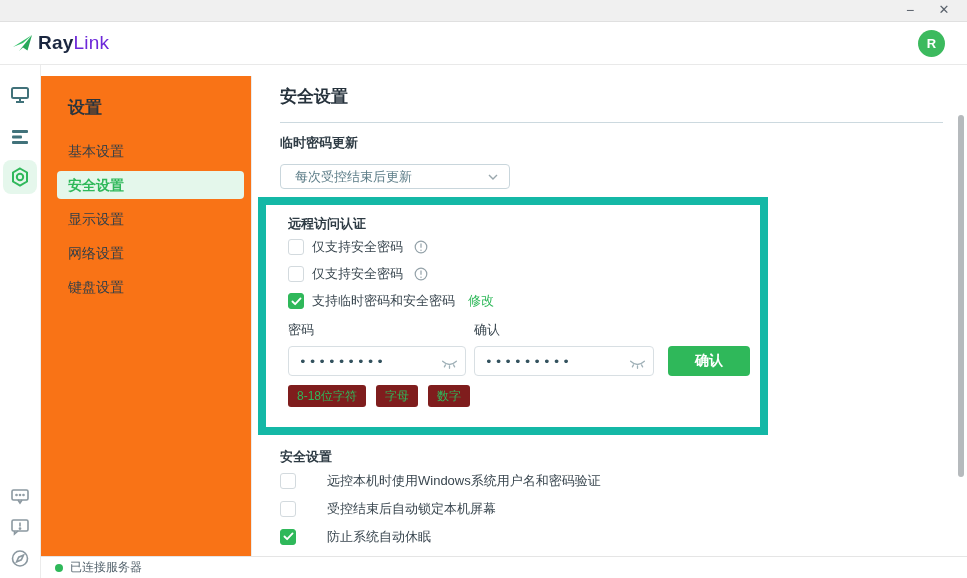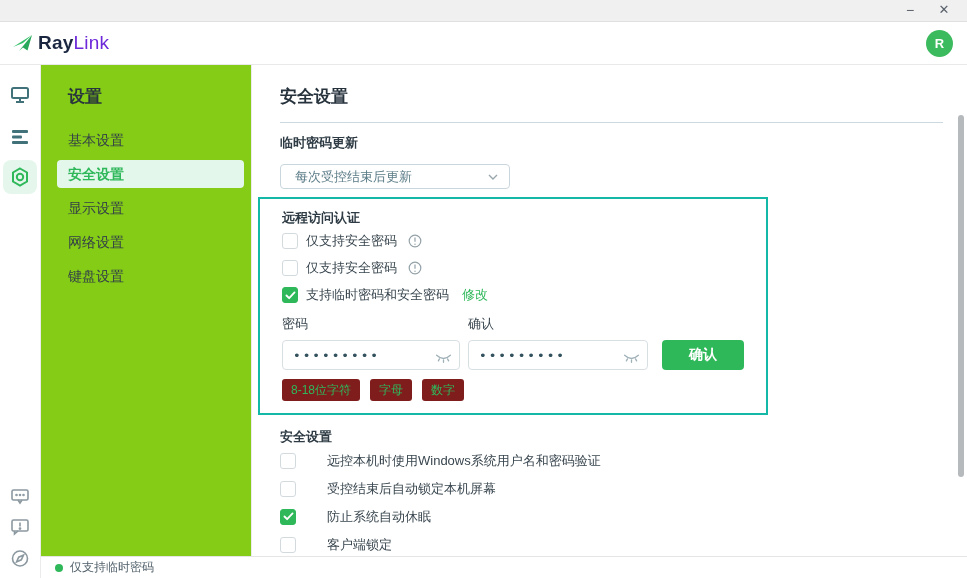--- a/index.html
+++ b/index.html
@@ -10,56 +10,56 @@
   .titlebar { position:absolute; left:0; top:0; width:967px; height:22px;
     background:#f0f0f0; border-bottom:1px solid #e0e0e0;
     display:flex; justify-content:flex-end; align-items:center; }
   .win-btn { width:34px; height:22px; line-height:20px; text-align:center;
     color:#59616b; font-size:14px; cursor:default; }
   .win-btn.close { margin-right:6px; font-size:13px; }
 
   
   .header { position:absolute; left:0; top:22px; width:967px; height:43px;
     background:#fff; border-bottom:1px solid #e9e9e9;
-    display:flex; align-items:center; padding:0 14px 0 11px; }
+    display:flex; align-items:center; padding:0 22px 0 11px; }
   .brand { display:flex; align-items:center; }
   .brand svg { margin-right:3px; }
   .brand-ray { font-size:19px; font-weight:700; color:#1b2740; letter-spacing:.2px; }
   .brand-link { font-size:19px; font-weight:400; color:#6d28d9; letter-spacing:.2px; }
   .header-spacer { flex:1; }
   .avatar { width:27px; height:27px; border-radius:50%; background:#3cba5e;
     color:#fff; font-size:13px; font-weight:700; display:flex; align-items:center; justify-content:center; }
 
   
   .rail { position:absolute; left:0; top:65px; width:41px; height:513px;
     background:#fff; border-right:1px solid #ebebeb; }
   .rail-icn { position:absolute; left:50%; transform:translateX(-50%); display:flex;
     align-items:center; justify-content:center; }
   .gear-box { width:34px; height:34px; background:#e5f7ec; border-radius:8px; }
 
   
-  .nav { position:absolute; left:41px; top:65px; width:211px; height:491px;
-    background:#84cc16; border-right:1px solid #ebebeb; padding-top:20px; }
+  .nav { position:absolute; left:41px; top:76px; width:211px; height:491px;
+    background:#f97316; border-right:1px solid #ebebeb; padding-top:20px; }
   .nav-title { margin:0 0 18px 27px; font-size:17px; font-weight:700; color:#28343e; }
   .nav-item { height:28px; line-height:28px; margin:0 7px 6px 16px; padding-left:11px;
     font-size:14px; color:#333f48; border-radius:4px; cursor:default; }
   .nav-item.active { background:#e4f7eb; color:#2fb85a; font-weight:700; }
 
   
   .main { position:absolute; left:252px; top:65px; width:715px; height:491px; background:#fff; }
   .main-inner { padding:16px 24px 0 28px; }
   .page-title { font-size:17px; font-weight:700; color:#26323c; margin-top:4px; }
   .divider { height:1px; background:#ccd9df; margin-top:14px; }
   .sec-label { margin-top:11px; font-size:13px; font-weight:700; color:#2e3b44; }
   .dropdown { margin-top:12px; width:230px; height:25px; border:1px solid #c9d6dc;
     border-radius:4px; display:flex; align-items:center; justify-content:space-between;
     padding:0 11px 0 14px; font-size:13px; color:#5b7c87; background:#fff; }
 
-  .redbox { margin:8px 0 0 -22px; width:510px; border:2px solid #14b8a6;
-    padding:7px 0 12px 22px; }
+  .redbox { margin:8px 0 0 -22px; width:510px; border:8px solid #14b8a6;
+    padding:7px 0 20px 22px; }
   .rb-title { margin-top:3px; font-size:13px; font-weight:700; color:#2e3b44; }
   .cb-row { display:flex; align-items:center; height:26px; margin-top:1px; }
   .sec2 .cb-row { height:27px;gap:23px; }
   .cb { width:16px; height:16px; border:1px solid #d3dade; border-radius:3px;
     background:#fff; flex:none; display:flex; align-items:center; justify-content:center; }
   .cb.checked { background:#2fb85a; border-color:#2fb85a; }
   .cb-label { margin-left:8px; font-size:13px; color:#39464f; }
   .info { margin-left:11px; display:flex; }
   .modify { margin-left:13px; font-size:13px; color:#2fb85a; cursor:default; }
 
@@ -286,16 +286,16 @@
           <span class="cb-label">播放受控端声音</span>
         </div>
       </div>
     </div>
 
     <div class="scroll-thumb"></div>
   </div>
 
   <div class="statusbar">
     <span class="status-dot"></span>
-    <span class="status-text">仅支持临时密码</span>
+    <span class="status-text">已连接服务器</span>
   </div>
 
 </div>
 
 </body></html>

